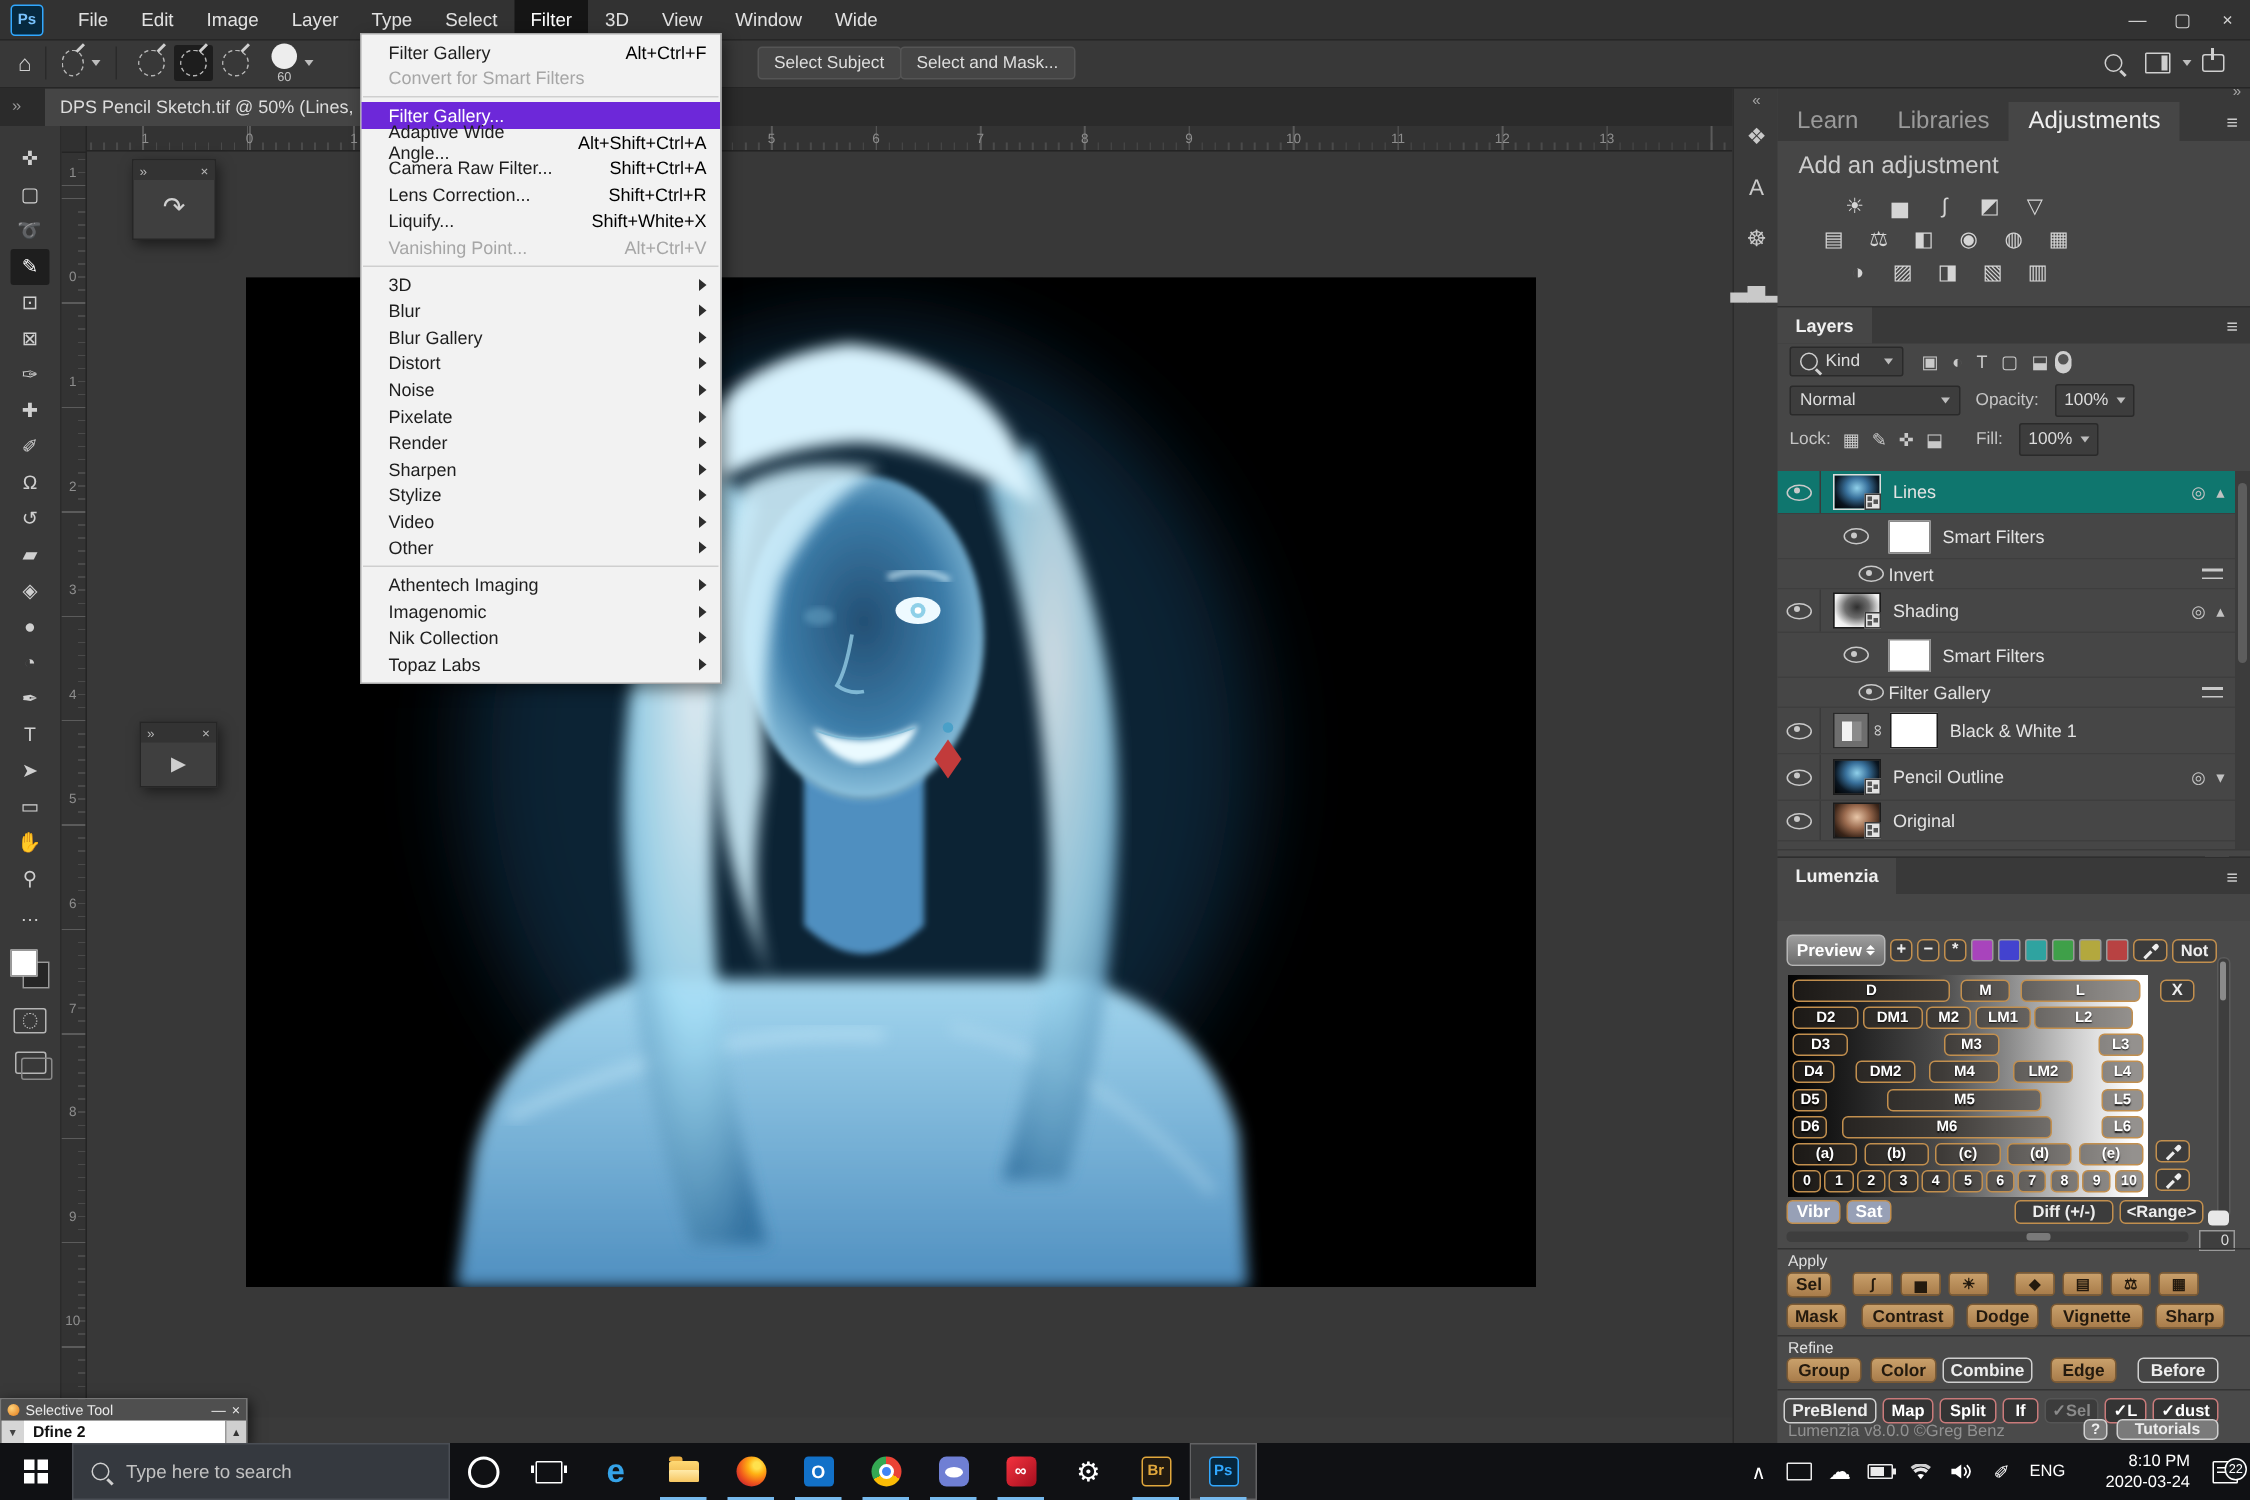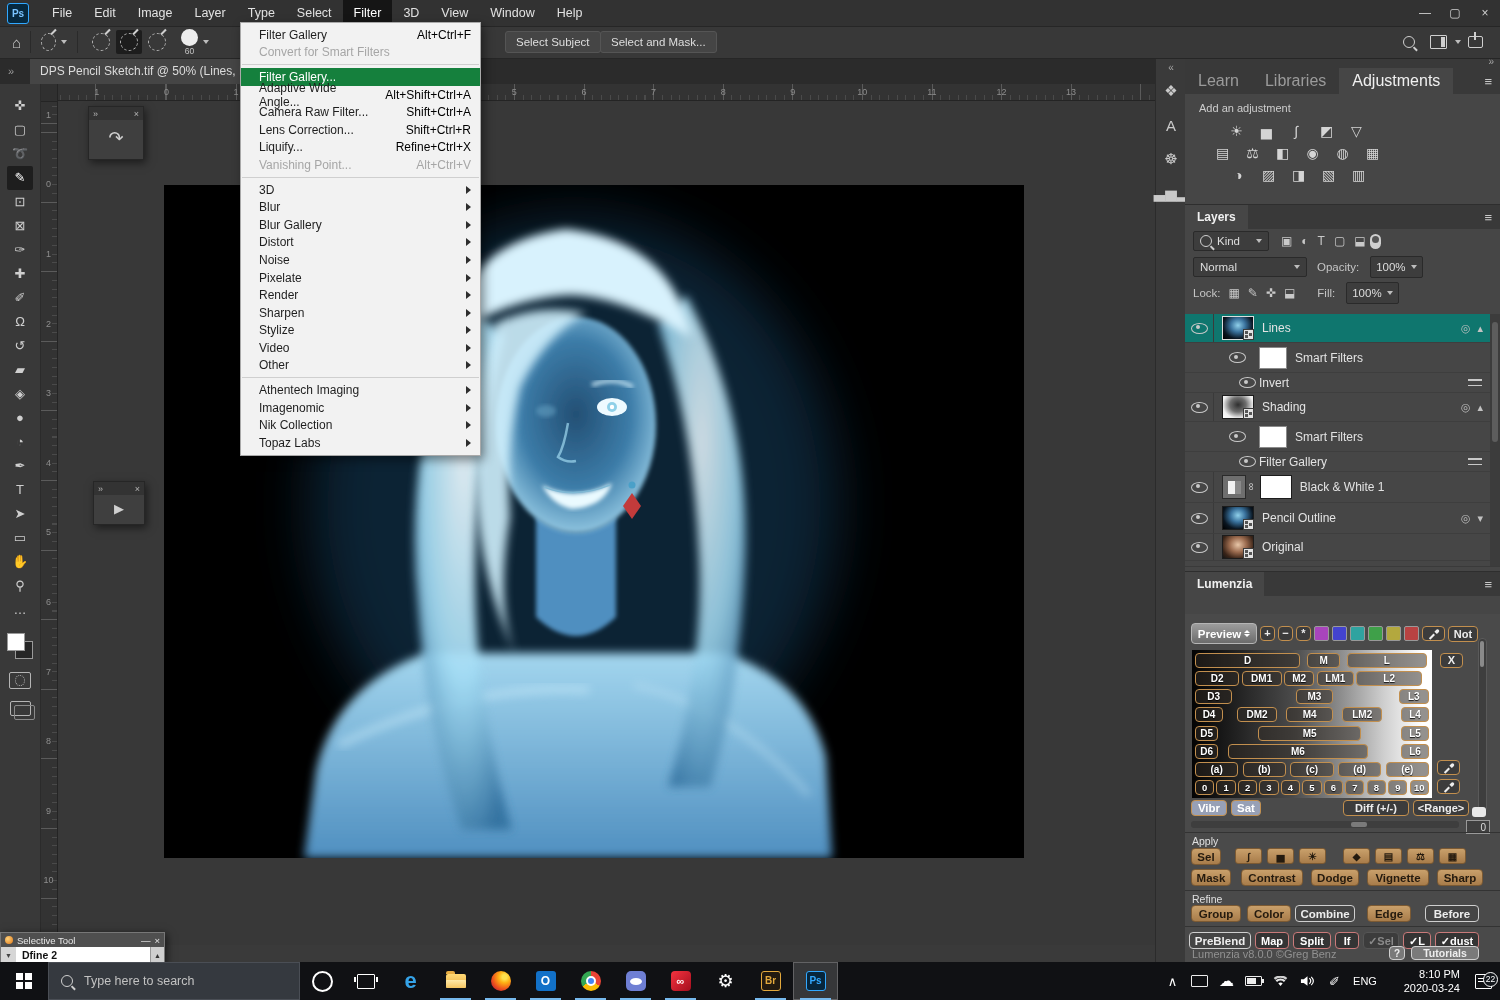--- a/index.html
+++ b/index.html
@@ -89,21 +89,21 @@
   .istrip span{height:34px;display:flex;align-items:center;justify-content:center;width:100%;color:#c9c9c9;font-size:15px}
   .istrip span:first-child{height:14px;font-size:10px;color:#a5a5a5}
   
   .pcol{position:absolute;left:1185px;top:55px;width:315px;height:907px;background:#464646;z-index:15}
   .ptopstrip{position:absolute;left:0;top:0;width:315px;height:13px;background:#393939;color:#a5a5a5;font-size:10px;text-align:right;padding-right:6px;box-sizing:border-box;line-height:13px}
   .ptabs{position:absolute;left:0;top:13px;width:315px;height:26px;background:#393939;display:flex;align-items:stretch}
   .ptab{padding:0 13px;display:flex;align-items:center;color:#9b9b9b;font-size:16px}
   .ptab.on{background:#464646;color:#f0f0f0}
   .pham{margin-left:auto;color:#c9c9c9;padding-right:8px;display:flex;align-items:center;font-size:13px}
   .adjbody{position:absolute;left:0;top:39px;width:315px;height:110px}
-  .addlbl{padding:8px 0 4px 14px;color:#cdcdcd;font-size:11px}
+  .addlbl{padding:8px 0 4px 14px;color:#cdcdcd;font-size:16px}
   .adjrow{display:flex;gap:7px;margin-top:3px}
   .adjrow.r1{padding-left:40px}.adjrow.r2{padding-left:26px}.adjrow.r3{padding-left:42px}
   .adj{width:23px;height:19px;display:flex;align-items:center;justify-content:center;color:#d5d5d5;font-size:14px}
   .phdr{position:absolute;width:315px;height:24px;background:#393939;display:flex;align-items:stretch;border-top:1px solid #2e2e2e}
   .phtab{padding:0 12px;display:flex;align-items:center;background:#464646;color:#f0f0f0;font-size:12px;font-weight:bold}
   .lctl{position:absolute;left:0;top:173px;width:315px;height:86px;font-size:11.5px}
   .lrowc{display:flex;align-items:center;height:26px;padding:0 8px}
   .ddl{background:#3d3d3d;border:1px solid #2a2a2a;border-radius:2px;height:20px;display:flex;align-items:center;gap:5px;padding:0 6px;box-sizing:border-box;color:#ddd}
   .vbox{background:#3d3d3d;border:1px solid #2a2a2a;border-radius:2px;height:20px;display:flex;align-items:center;padding:0 5px;color:#ddd;margin-left:5px}
   .ficons{display:flex;gap:9px;margin-left:12px;color:#c9c9c9;font-size:12px;align-items:center}
@@ -235,21 +235,21 @@
   .ntfi{width:15px;height:13px;border:1.5px solid #fff;border-radius:1px;position:relative}
   .ntfi::after{content:"";position:absolute;left:2px;top:3px;right:2px;height:1.5px;background:#fff;box-shadow:0 3px 0 #fff}
   .badge{position:absolute;right:2px;bottom:2px;min-width:13px;height:13px;border-radius:50%;background:#13171c;border:1px solid #fff;
          color:#fff;font-size:8.5px;text-align:center;line-height:13px}
   
   .fmenu{position:absolute;left:240px;top:22px;width:241px;background:#f2f2f2;border:1px solid #a9a9a9;
          box-shadow:3px 4px 10px rgba(0,0,0,.45);z-index:65;padding:3px 0;box-sizing:border-box}
   .fmi{display:flex;align-items:center;height:17.6px;padding:0 9px 0 18px;font-size:12px;color:#1e1e1e;cursor:default}
   .fmi .ms{margin-left:auto;padding-left:22px;color:#000000}
   .fmi.dis,.fmi.dis .ms{color:#a6a6a6}
-  .fmi.hl{background:#15803d;color:#fff}
+  .fmi.hl{background:#6d28d9;color:#fff}
   .fm-sep{height:1px;background:#cfcfcf;margin:3px 1px}
   .suba{margin-left:auto;width:0;height:0;border-left:5px solid #2e2e2e;border-top:4px solid transparent;border-bottom:4px solid transparent}
 </style>
 </head>
 <body>
 
 <div id="stage">
 
   <div class="canvas">
     <div class="hr"><span class="hrl">1</span><span class="hrl">0</span><span class="hrl">1</span><span class="hrl">2</span><span class="hrl">3</span><span class="hrl">4</span><span class="hrl">5</span><span class="hrl">6</span><span class="hrl">7</span><span class="hrl">8</span><span class="hrl">9</span><span class="hrl">10</span><span class="hrl">11</span><span class="hrl">12</span><span class="hrl">13</span></div>
@@ -385,21 +385,21 @@
     <span class="mitem">File</span>
     <span class="mitem">Edit</span>
     <span class="mitem">Image</span>
     <span class="mitem">Layer</span>
     <span class="mitem">Type</span>
     <span class="mitem">Select</span>
     <span class="mitem on">Filter</span>
     <span class="mitem">3D</span>
     <span class="mitem">View</span>
     <span class="mitem">Window</span>
-    <span class="mitem">Help</span>
+    <span class="mitem">Wide</span>
     <span class="sp"></span>
     <span class="wbtn">—</span>
     <span class="wbtn">▢</span>
     <span class="wbtn">×</span>
   </div>
 
   <div class="optionsbar">
     <span class="obico">⌂</span>
     <i class="vsep"></i>
     <span class="bb">
@@ -453,21 +453,21 @@
     <div class="fmi">
         <span>Camera Raw Filter...</span>
         <span class="ms">Shift+Ctrl+A</span>
       </div>
     <div class="fmi">
         <span>Lens Correction...</span>
         <span class="ms">Shift+Ctrl+R</span>
       </div>
     <div class="fmi">
         <span>Liquify...</span>
-        <span class="ms">Refine+Ctrl+X</span>
+        <span class="ms">Shift+White+X</span>
       </div>
     <div class="fmi dis">
         <span>Vanishing Point...</span>
         <span class="ms">Alt+Ctrl+V</span>
       </div>
     <div class="fm-sep"></div>
     <div class="fmi">
         <span>3D</span>
         <i class="suba"></i>
       </div>

